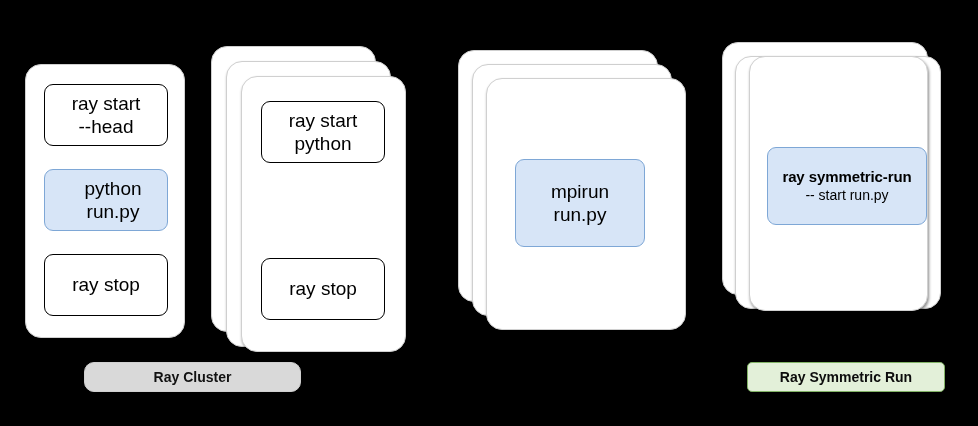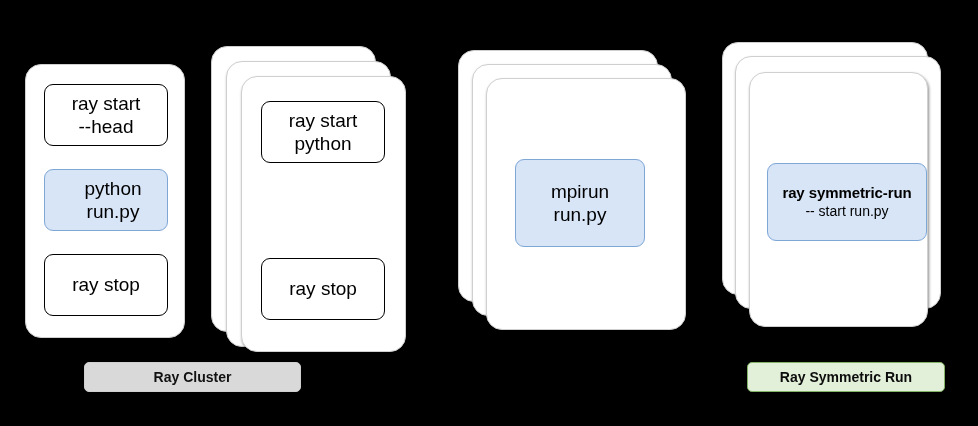--- a/index.html
+++ b/index.html
@@ -117,37 +117,37 @@
   <div class="card front" style="left:241px; top:76px; width:165px; height:276px;">
     <div class="cmd plain" style="left:19px; top:24px; width:124px; height:62px;">
       <span>ray start</span>
       <span class="line2">python</span>
     </div>
     <div class="cmd plain" style="left:19px; top:181px; width:124px; height:62px;">
       <span>ray stop</span>
     </div>
   </div>
 
-  <div class="caption grey" style="left:84px; top:362px; width:217px;">
+  <div class="caption grey" style="left:84px; top:362px; width:217px;border-radius:10px;">
     <span>Ray Cluster</span>
   </div>
 
   <div class="card" style="left:458px; top:50px; width:200px; height:252px;"></div>
   <div class="card" style="left:472px; top:64px; width:200px; height:252px;"></div>
   <div class="card front" style="left:486px; top:78px; width:200px; height:252px;">
     <div class="cmd blue" style="left:28px; top:80px; width:130px; height:88px;">
       <span>mpirun</span>
       <span class="line2">run.py</span>
     </div>
   </div>
 
 
   <div class="card" style="left:722px; top:42px; width:206px; height:253px;"></div>
   <div class="card" style="left:735px; top:56px; width:206px; height:253px;"></div>
-  <div class="card front" style="left:749px; top:72px; width:179px; height:255px;">
+  <div class="card front" style="left:749px; top:56px; width:179px; height:255px;">
     <div class="cmd blue two-tone" style="left:17px; top:90px; width:160px; height:78px;">
       <span class="title">ray symmetric-run</span>
       <span class="sub">-- start run.py</span>
     </div>
   </div>
 
   <div class="caption green" style="left:747px; top:362px; width:198px;">
     <span>Ray Symmetric Run</span>
   </div>
 

